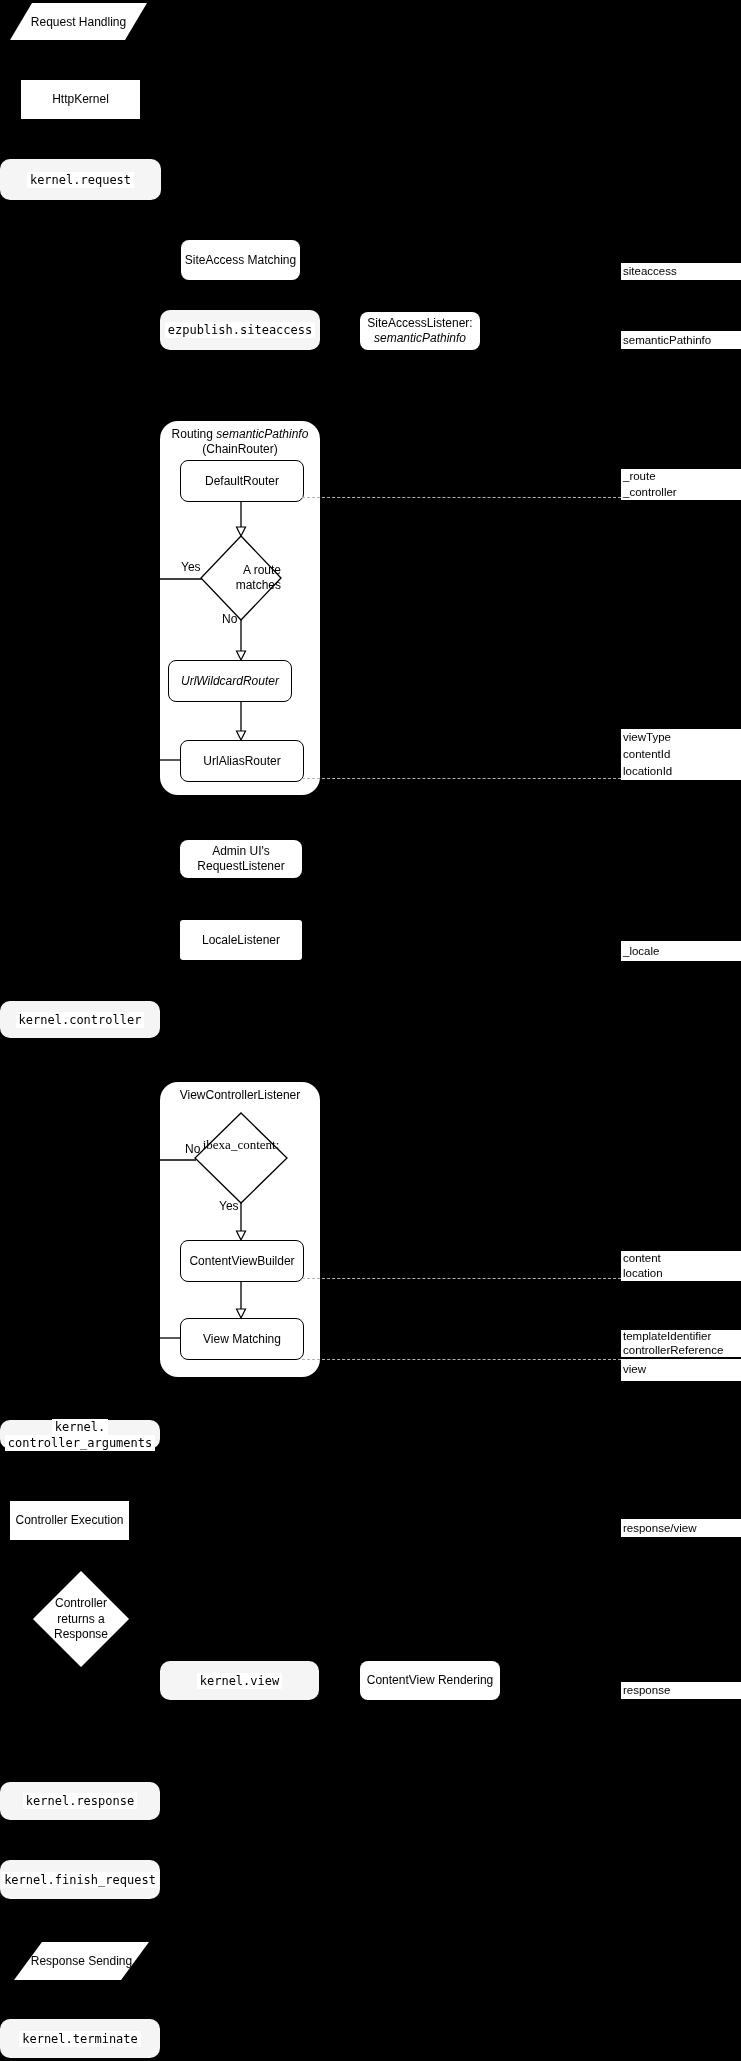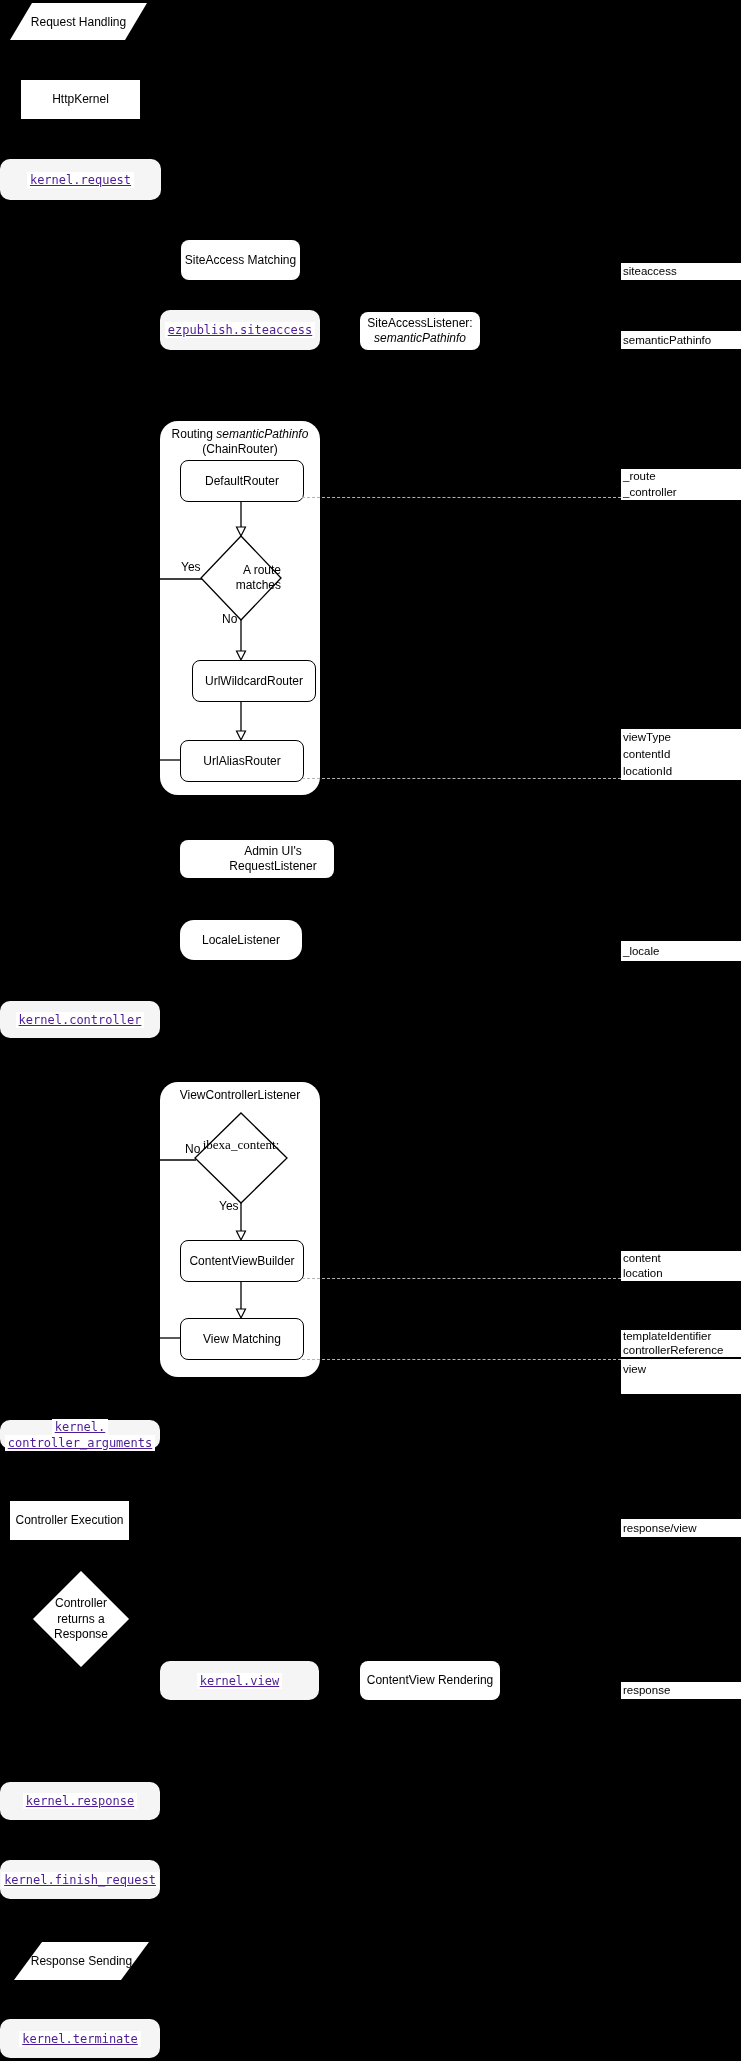--- a/index.html
+++ b/index.html
@@ -11,21 +11,21 @@
         text-align:center;font-size:12px;line-height:15px;color:#000;}
   .rounded{border-radius:9px;}
   .square{border-radius:0;}
   .container{position:absolute;background:#fff;border-radius:18px;}
   .inner-box{position:absolute;background:#fff;border:1.3px solid #000;border-radius:8px;
              display:flex;align-items:center;justify-content:center;text-align:center;
              font-size:12px;line-height:15px;}
   
   .event{position:absolute;background:#f5f5f5;border-radius:10px;display:flex;flex-direction:column;
          align-items:center;justify-content:center;font-family:"DejaVu Sans Mono",monospace;
-         font-size:12px;line-height:16px;color:#4c1d95;text-decoration:underline;}
+         font-size:12px;line-height:16px;color:#000000;}
   .chip{background:#fff;padding:0 3px;white-space:nowrap;}
   
   .bar{position:absolute;left:621px;width:120px;background:#fff;color:#000;
        font-size:11.5px;padding-left:2px;box-sizing:border-box;overflow:hidden;}
   
   .para{position:absolute;background:#fff;display:flex;align-items:center;justify-content:center;
         font-size:12px;}
   
   .dash{position:absolute;height:0;border-top:1px dashed #b3b3b3;}
   
@@ -81,34 +81,34 @@
     </div>
     <div class="inner-box" style="left:20px;top:39px;width:122px;height:40px;">
       <span>DefaultRouter</span>
     </div>
     <div class="lbl" style="left:41px;top:142px;width:80px;text-align:right;line-height:15px;">
       <span>A route</span><br>
       <span>matches</span>
     </div>
     <div class="lbl" style="left:21px;top:140px;">Yes</div>
     <div class="lbl" style="left:62px;top:192px;">No</div>
-    <div class="inner-box" style="left:32px;top:239px;width:122px;height:40px;">
+    <div class="inner-box" style="left:8px;top:239px;width:122px;height:40px;font-style:italic;">
       <span>UrlWildcardRouter</span>
     </div>
     <div class="inner-box" style="left:20px;top:319px;width:122px;height:40px;">
       <span>UrlAliasRouter</span>
     </div>
   </div>
 
-  <div class="node rounded" style="left:180px;top:840px;width:122px;height:38px;border-radius:8px;flex-direction:column;padding-left:32px;">
+  <div class="node rounded" style="left:180px;top:840px;width:122px;height:38px;border-radius:8px;flex-direction:column;">
     <span>Admin UI's</span>
     <span>RequestListener</span>
   </div>
 
-  <div class="node rounded" style="left:180px;top:920px;width:122px;height:40px;border-radius:14px;">
+  <div class="node rounded" style="left:180px;top:920px;width:122px;height:40px;border-radius:3px;">
     <span>LocaleListener</span>
   </div>
 
   <div class="event" style="left:0;top:1001px;width:160px;height:37px;">
     <span class="chip">kernel.controller</span>
   </div>
 
   <div class="container" style="left:160px;top:1082px;width:160px;height:295px;">
     <svg class="abs" style="left:0;top:0;" width="160" height="295" viewBox="0 0 160 295">
       <polygon points="81,31 127,76 81,121 35,76" fill="#fff" stroke="#000" stroke-width="1.3"></polygon>
@@ -197,21 +197,21 @@
     <div>_locale</div>
   </div>
   <div class="bar" style="top:1251px;height:30px;line-height:15px;">
     <div>content</div>
     <div>location</div>
   </div>
   <div class="bar" style="top:1330px;height:27px;line-height:13.5px;">
     <div>templateIdentifier</div>
     <div>controllerReference</div>
   </div>
-  <div class="bar" style="top:1359px;height:35px;line-height:21px;">
+  <div class="bar" style="top:1359px;height:22px;line-height:21px;">
     <div>view</div>
   </div>
   <div class="bar" style="top:1519px;height:18px;line-height:18px;">
     <div>response/view</div>
   </div>
   <div class="bar" style="top:1682px;height:17px;line-height:17px;">
     <div>response</div>
   </div>
 
 </div>

